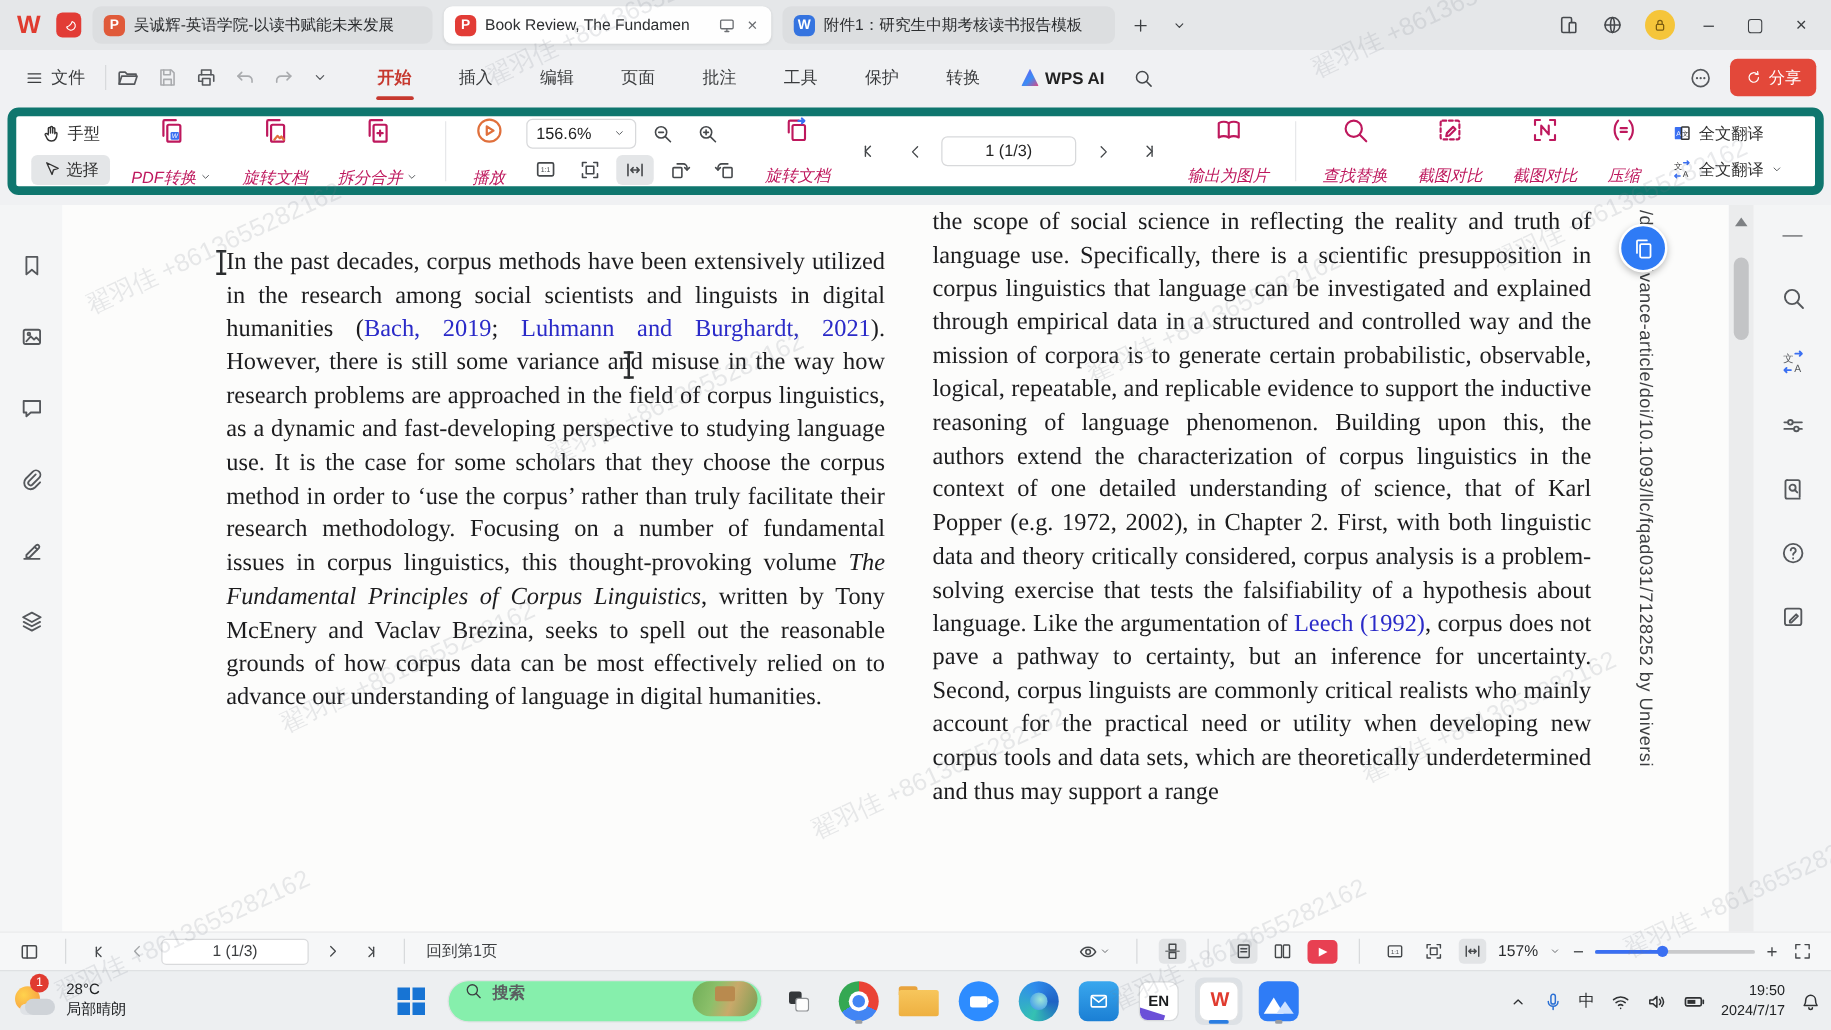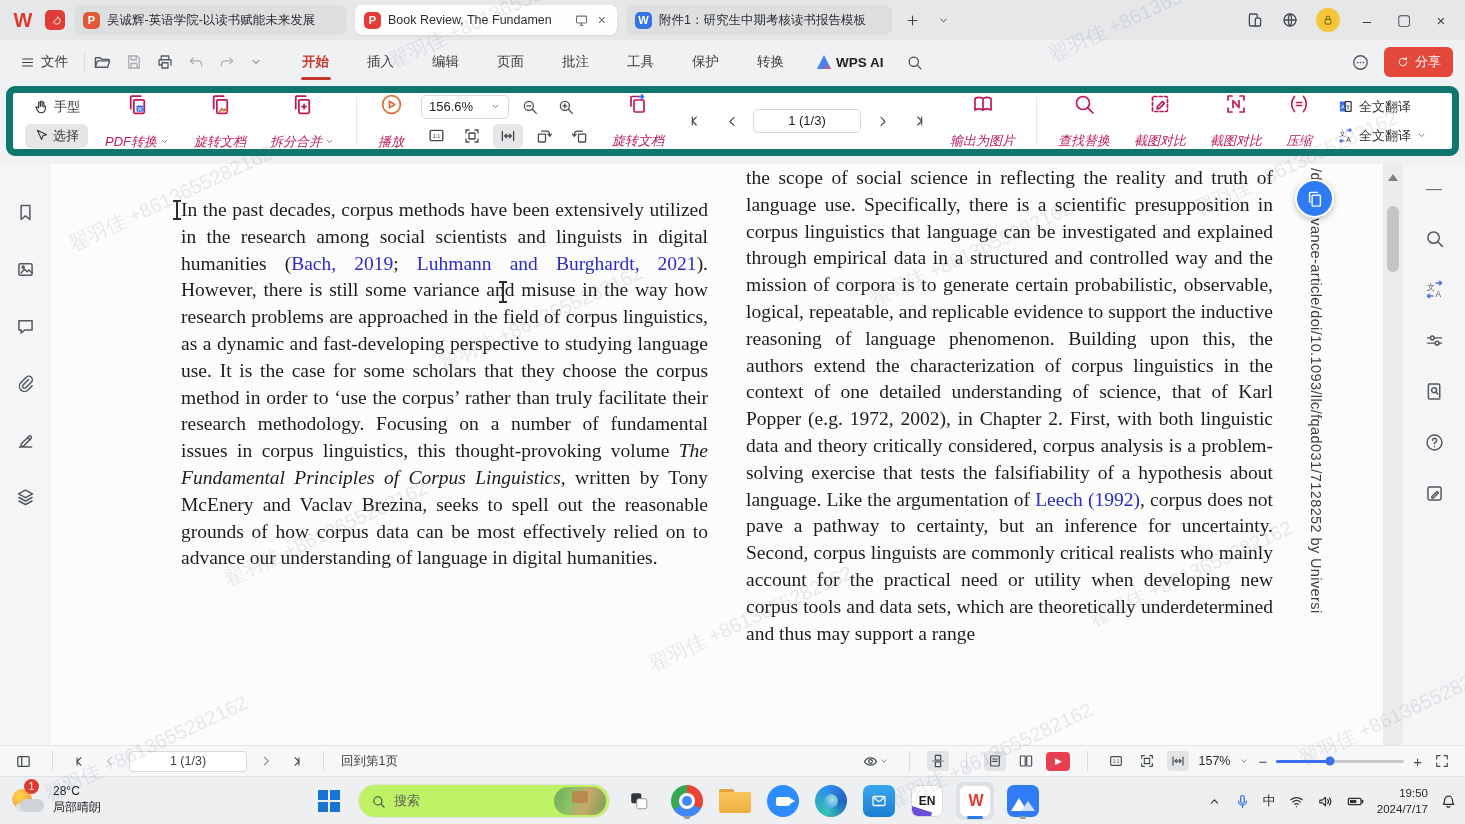--- a/index.html
+++ b/index.html
@@ -94,21 +94,21 @@
   .wx-cloud { position:absolute; left:10px; top:18px; width:24px; height:13px; border-radius:8px; background:#cfd3d8; box-shadow:-6px 2px 0 -2px #dfe2e6; }
   .wx-badge { position:absolute; left:14px; top:-2px; min-width:15px; height:15px; border-radius:8px; background:#e03b30; color:#fff; font-size:10px; display:flex; align-items:center; justify-content:center; padding:0 3px; }
   .wx-txt { font-size:12px; color:#202224; line-height:1.35; }
   .tb-center { position:absolute; left:310px; top:5px; display:flex; align-items:center; gap:10px; }
   .tb-app { width:38px; height:38px; border-radius:7px; display:flex; align-items:center; justify-content:center; position:relative; }
   .tb-app.running::after { content:""; position:absolute; bottom:1px; left:50%; transform:translateX(-50%); width:6px; height:3px; border-radius:2px; background:#9a9da1; }
   .tb-app.activeapp { background:#dde1e5; }
   .tb-app.activeapp::after { content:""; position:absolute; bottom:1px; left:50%; transform:translateX(-50%); width:16px; height:3px; border-radius:2px; background:#2a7de1; }
   .startgrid { width:22px; height:22px; display:grid; grid-template-columns:10px 10px; grid-template-rows:10px 10px; gap:2px; }
   .startgrid div { background:#1774d4; }
-  .searchpill { width:252px; height:34px; border-radius:17px; background:#bef264; border:1px solid #e0e2e4; display:flex; align-items:center; gap:8px; padding:0 3px 0 12px; color:#5a5d60; font-size:13px; }
+  .searchpill { width:252px; height:34px; border-radius:17px; background:#86efac; border:1px solid #e0e2e4; display:flex; align-items:flex-start; gap:8px; padding:0 3px 0 12px; color:#5a5d60; font-size:13px;font-weight:bold; }
   .bingthumb { margin-left:auto; width:52px; height:28px; border-radius:14px; background:linear-gradient(110deg,#6fae58 0%,#8cc06a 35%,#c9a96a 60%,#7a9e54 100%); position:relative; overflow:hidden; }
   .bingthumb::after { content:""; position:absolute; left:18px; top:4px; width:16px; height:12px; background:#b98a4e; border-radius:2px; }
   .appcircle { width:32px; height:32px; border-radius:50%; }
   .chrome { background:conic-gradient(#ea4335 0 33%,#4285f4 33% 66%,#34a853 66% 100%); position:relative; }
   .chrome::before { content:""; position:absolute; inset:8px; border-radius:50%; background:#fff; }
   .chrome::after { content:""; position:absolute; inset:11px; border-radius:50%; background:#4285f4; }
   .folder-ic { width:32px; height:24px; position:relative; }
   .folder-ic::before { content:""; position:absolute; left:0; top:0; width:15px; height:7px; border-radius:2px 2px 0 0; background:#e8a33d; }
   .folder-ic::after { content:""; position:absolute; left:0; top:3px; width:32px; height:21px; border-radius:2px; background:linear-gradient(#f7c65c,#eeb041); }
   .zoomapp { background:#2d8cff; display:flex; align-items:center; justify-content:center; }

